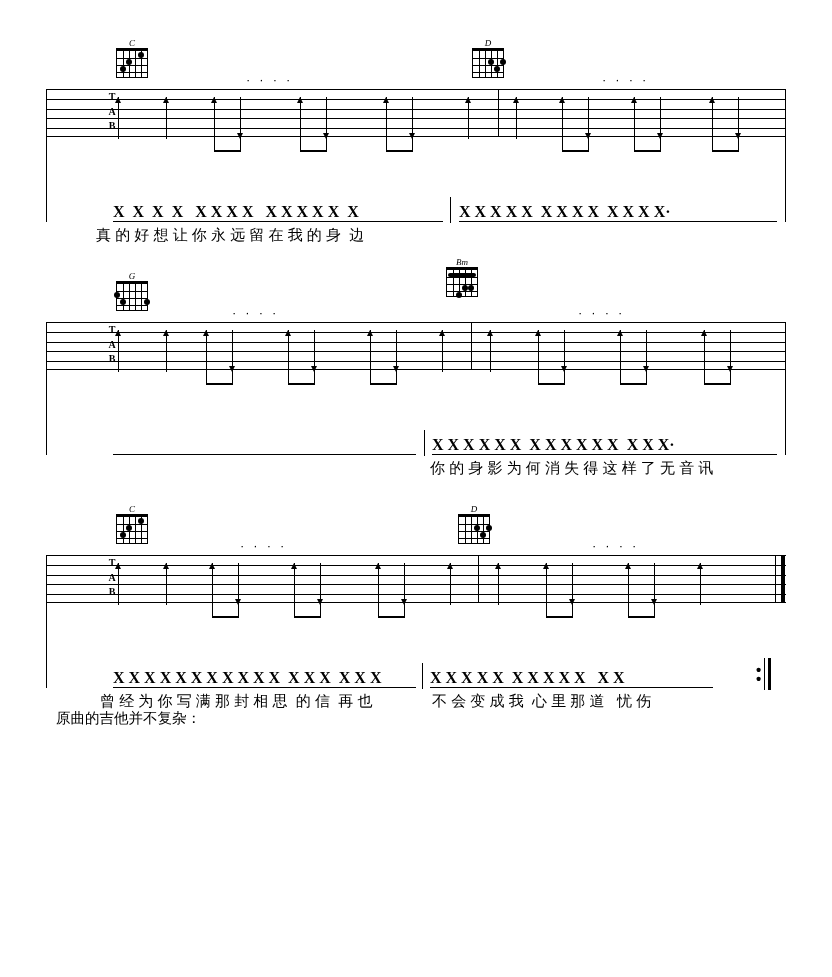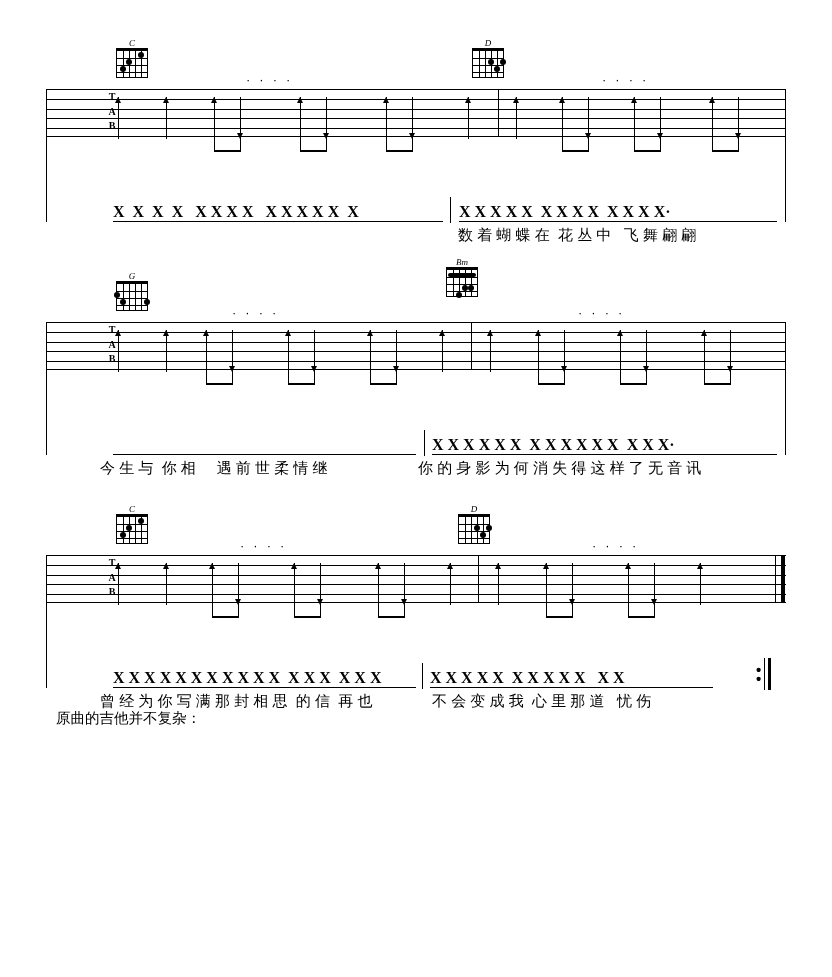--- a/index.html
+++ b/index.html
@@ -317,21 +317,21 @@
 
     <div class="lyric-bar" style="left:46px; top:89px; height:133px;"></div>
     <div class="lyric-bar" style="left:785px; top:89px; height:133px;"></div>
 
     <div class="xrow" style="left:113px; top:203px;">X  X  X  X   X X X X   X X X X X  X</div>
     <div class="xrow" style="left:459px; top:203px;">X X X X X  X X X X  X X X X·</div>
     <div class="lyric-underline" style="left:113px; top:221px; width:330px;"></div>
     <div class="lyric-underline" style="left:459px; top:221px; width:318px;"></div>
     <div class="lyric-bar" style="left:450px; top:197px; height:26px;"></div>
 
-    <div class="lyricline" style="left:458px; top:225px;">数 着 蝴 蝶 在  花 丛 中   飞 舞 翩 翩</div>
+    <div class="lyricline" style="left:96px; top:225px;">真 的 好 想 让 你 永 远 留 在 我 的 身  边</div>
   </div>
 
   <div class="system" style="position:absolute;left:0;top:233px;height:245px;">
 
     <div class="chord" style="left:110px; top:38px;">
       <div class="cname">G</div>
       <div class="grid">
         <div class="v" style="left:6px;"></div>
           <div class="v" style="left:12px;"></div>
         <div class="v" style="left:18px;"></div>
@@ -421,22 +421,21 @@
     </div>
 
     <div class="lyric-bar" style="left:46px; top:89px; height:133px;"></div>
     <div class="lyric-bar" style="left:785px; top:89px; height:133px;"></div>
 
     <div class="xrow" style="left:432px; top:203px;">X X X X X X  X X X X X X  X X X·</div>
     <div class="lyric-underline" style="left:113px; top:221px; width:303px;"></div>
     <div class="lyric-underline" style="left:432px; top:221px; width:345px;"></div>
     <div class="lyric-bar" style="left:424px; top:197px; height:26px;"></div>
 
-    <div class="lyricline" style="left:100px; top:225px;">今 生 与  你 相     遇 前 世 柔 情 继</div>
-    <div class="lyricline" style="left:418px; top:225px;text-align:right;">你 的 身 影 为 何 消 失 得 这 样 了 无 音 讯</div>
+    <div class="lyricline" style="left:430px; top:225px;text-align:right;">你 的 身 影 为 何 消 失 得 这 样 了 无 音 讯</div>
   </div>
 
   <div class="system" style="position:absolute;left:0;top:466px;height:245px;">
 
     <div class="chord" style="left:110px; top:38px;">
       <div class="cname">C</div>
       <div class="grid">
         <div class="v" style="left:6px;"></div>
           <div class="v" style="left:12px;"></div>
         <div class="v" style="left:18px;"></div>

